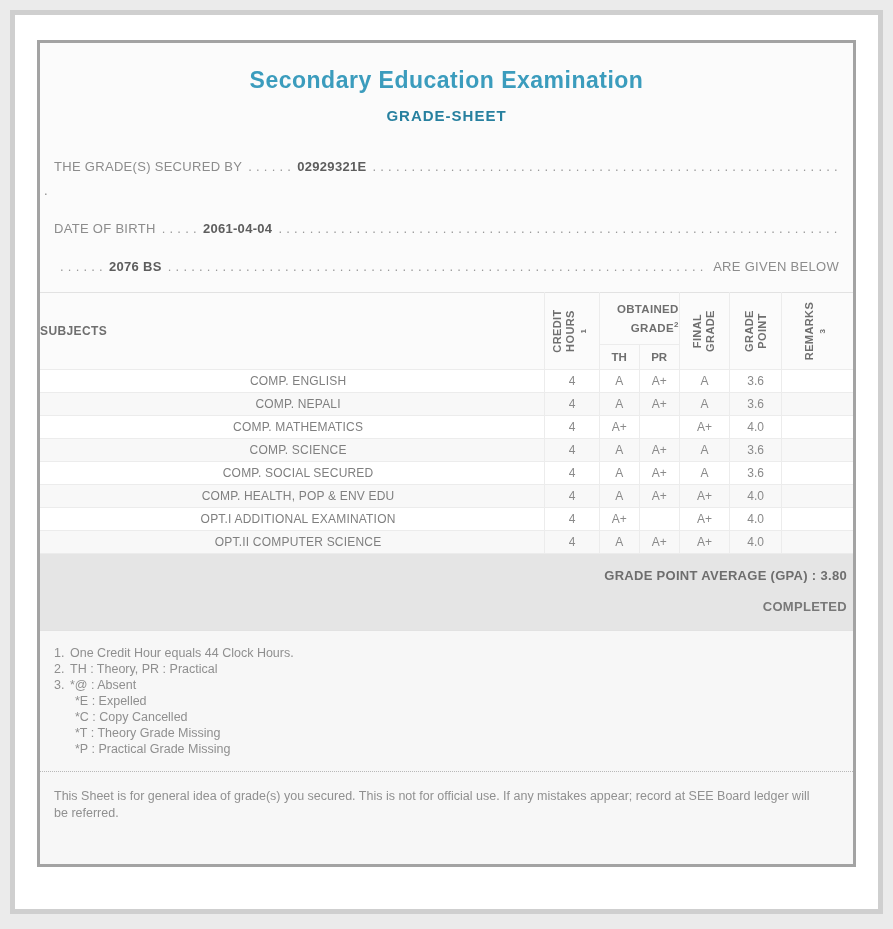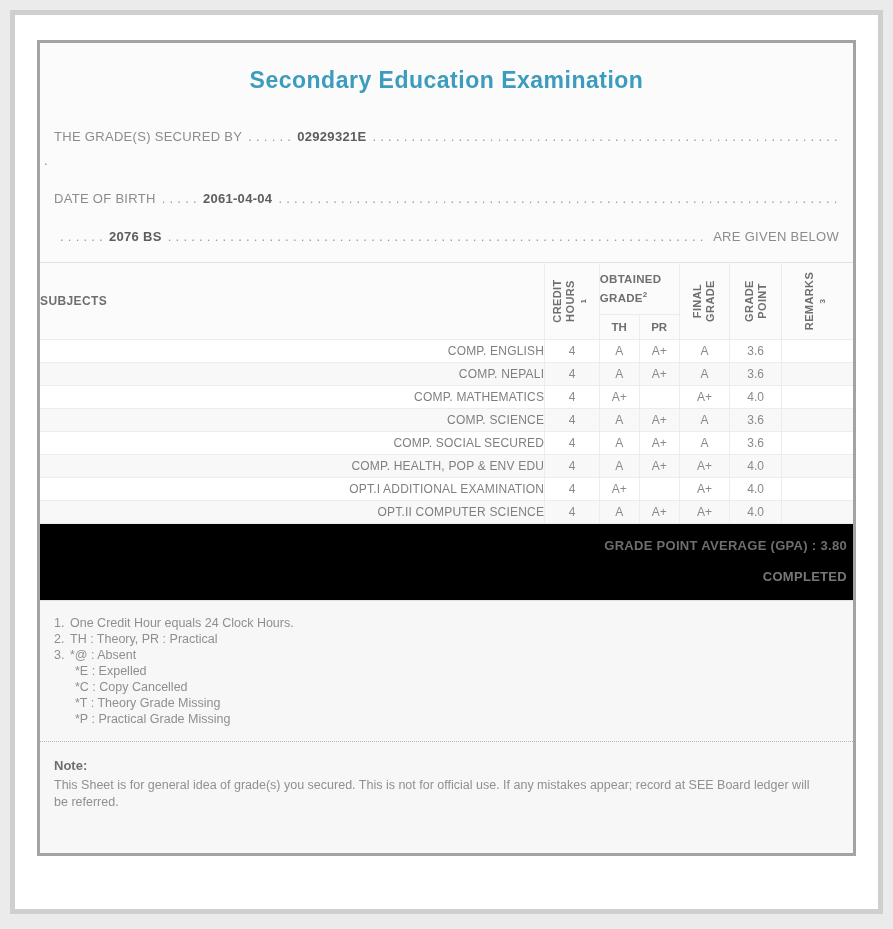--- a/index.html
+++ b/index.html
@@ -59,36 +59,36 @@
     width: 66px; height: 42px;
     transform: translate(-50%, -50%) rotate(-90deg);
     display: flex; flex-direction: column; justify-content: center;
     font-size: 11px; line-height: 13px; letter-spacing: 0.4px; text-align: center;
     white-space: nowrap;
   }
   .vert span, .vert .vline { display: block; }
   sup { font-size: 8px; }
   th.col-obtained {
     border-left: 1px solid #ececec; font-size: 11.5px; line-height: 15px;
-    text-align: left; height: 52px; letter-spacing: 0.3px;
+    text-align: right; height: 52px; letter-spacing: 0.3px;
   }
   th.col-sub { border-left: 1px solid #ececec; height: 25px; font-size: 11.5px; text-align: center; margin-top: 32px; }
   tbody td { font-size: 12px; color: #8a8a8a; text-align: center; height: 23px; border-left: 1px solid #ececec; }
-  tbody td.cell-subject { text-align: right; padding-left: 12px; color: #7f7f7f; border-left: none; letter-spacing: 0.2px; }
+  tbody td.cell-subject { text-align: center; padding-left: 12px; color: #7f7f7f; border-left: none; letter-spacing: 0.2px; }
   tbody tr:nth-child(even) { background: #f8f8f8; }
   col.c-subjects { width: 508px; }
   col.c-credit { width: 55px; }
   col.c-th { width: 40px; }
   col.c-pr { width: 40px; }
   col.c-final { width: 51px; }
   col.c-gp { width: 52px; }
   col.c-remarks { width: 72px; }
   
   .summary {
-    background: #000000; text-align: right; padding: 14px 6px 16px;
+    background: #e5e5e5; text-align: right; padding: 14px 6px 16px;
     border-bottom: 1px solid #e2e2e2;
   }
   .gpa-line { font-weight: bold; color: #6e6e6e; font-size: 13px; letter-spacing: 0.3px; }
   .gpa-line .gpa-value { margin-left: 4px; }
   .status-line { margin-top: 16px; font-weight: bold; color: #787878; font-size: 13px; letter-spacing: 0.3px; }
   
   .footer { background: #f7f7f7; padding: 14px 0 42px; }
   .fnlist { padding: 0 14px; font-size: 12.5px; color: #8f8f8f; }
   .fnrow { display: flex; line-height: 16px; }
   .fnnum { width: 16px; flex: 0 0 16px; }
@@ -99,20 +99,21 @@
   .note-body { margin-top: 4px; font-size: 12.5px; color: #909090; line-height: 17px; max-width: 800px; }
 </style>
 </head>
 <body>
 
 <div class="card">
   <div class="panel">
 
     <div class="doc-header">
       <div class="doc-title">Secondary Education Examination</div>
+      <div class="doc-subtitle">GRADE-SHEET</div>
     </div>
 
     <div class="statement">
       <div class="dotline">
         <span class="lbl">THE GRADE(S) SECURED BY</span>
         <span class="dots">. . . . . .</span>
         <span class="val">02929321E</span>
         <span class="fill">. . . . . . . . . . . . . . . . . . . . . . . . . . . . . . . . . . . . . . . . . . . . . . . . . . . . . . . . . . . . . . . . . . . . . . . . . . . . . . . . . . . . . . . . . . . . . . . . . . . . . . . . . . . . . . . . . . . . . . . . . . . . . . .</span>
       </div>
     </div>
@@ -259,38 +260,37 @@
       <div class="gpa-line">
         <span>GRADE POINT AVERAGE (GPA) :</span><span class="gpa-value">3.80</span>
       </div>
       <div class="status-line">COMPLETED</div>
     </div>
 
     <div class="footer">
       <div class="fnlist">
         <div class="fnrow">
           <span class="fnnum">1.</span>
-          <span class="fntext">One Credit Hour equals 24 Clock Hours.</span>
+          <span class="fntext">One Credit Hour equals 44 Clock Hours.</span>
         </div>
         <div class="fnrow">
           <span class="fnnum">2.</span>
           <span class="fntext">TH : Theory, PR : Practical</span>
         </div>
         <div class="fnrow">
           <span class="fnnum">3.</span>
           <span class="fntext">*@ : Absent</span>
         </div>
         <div class="fnsub">*E : Expelled</div>
         <div class="fnsub">*C : Copy Cancelled</div>
         <div class="fnsub">*T : Theory Grade Missing</div>
         <div class="fnsub">*P : Practical Grade Missing</div>
       </div>
 
       <hr class="divider">
 
       <div class="note">
-        <div class="note-title">Note:</div>
         <div class="note-body">This Sheet is for general idea of grade(s) you secured. This is not for official use. If any mistakes appear; record at SEE Board ledger will be referred.</div>
       </div>
     </div>
 
   </div>
 </div>
 
 </body></html>

